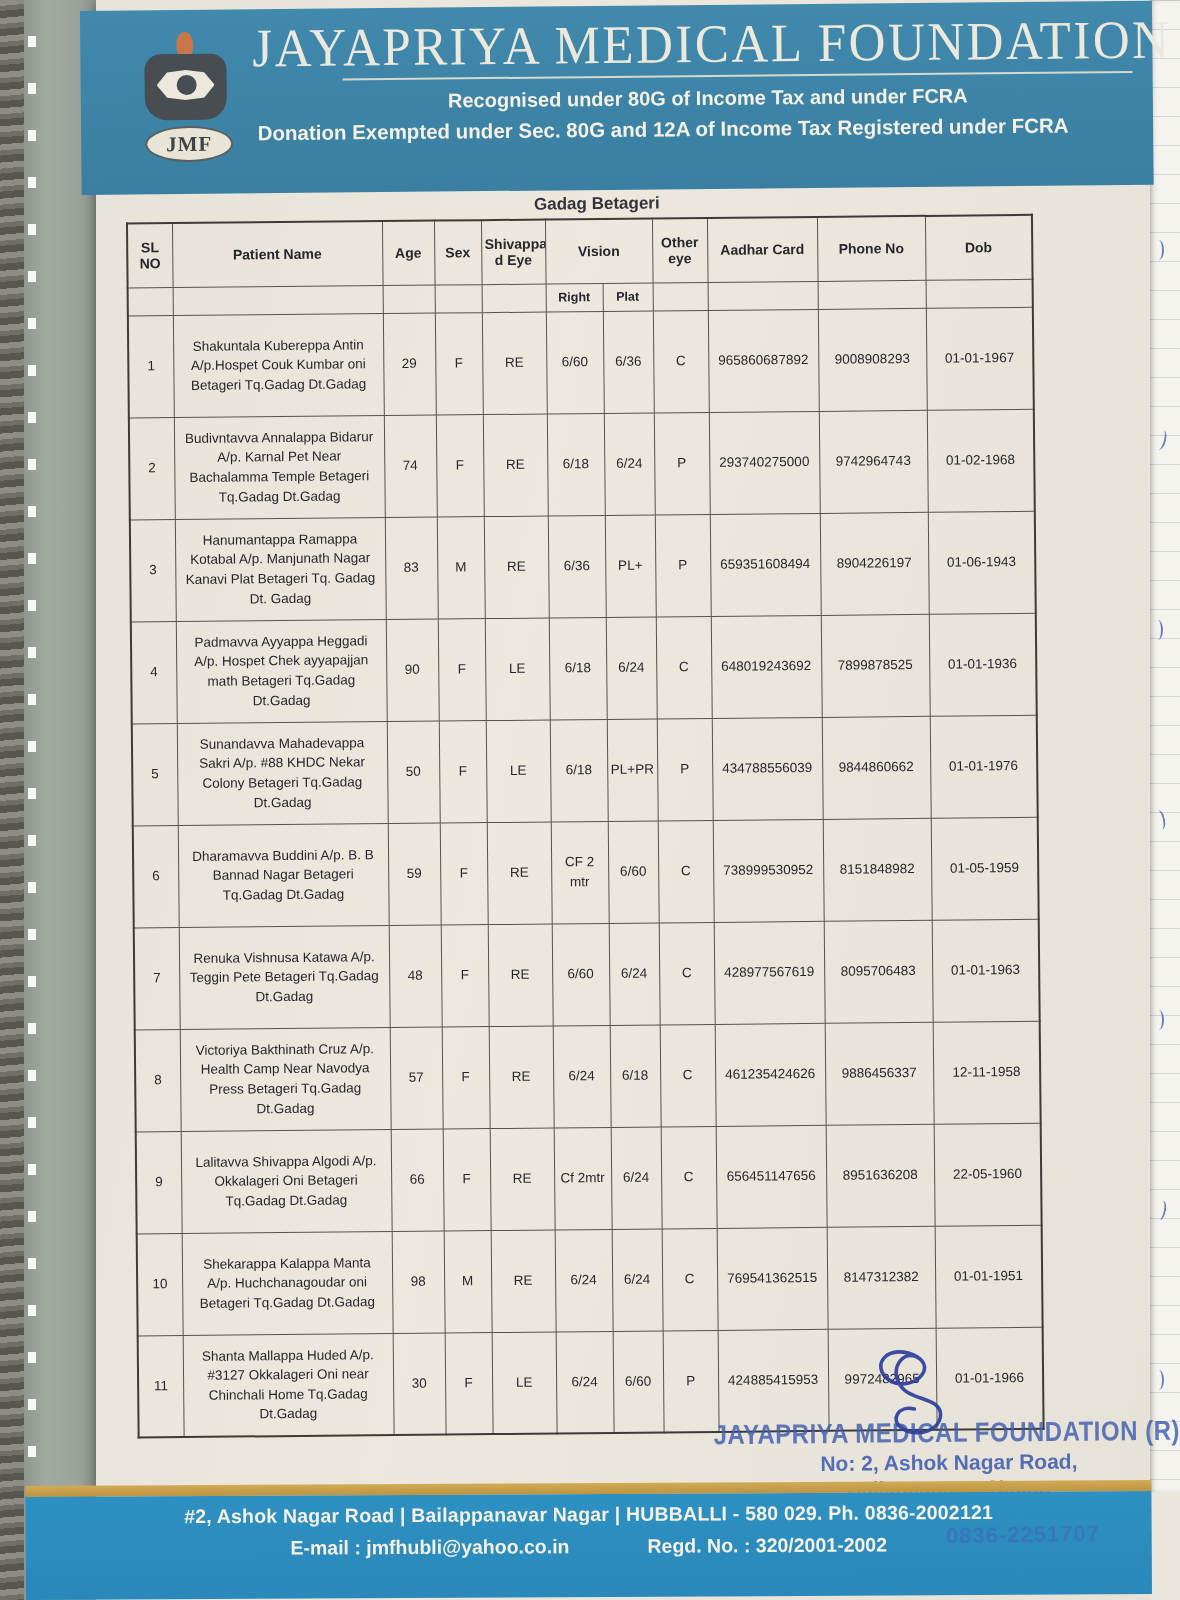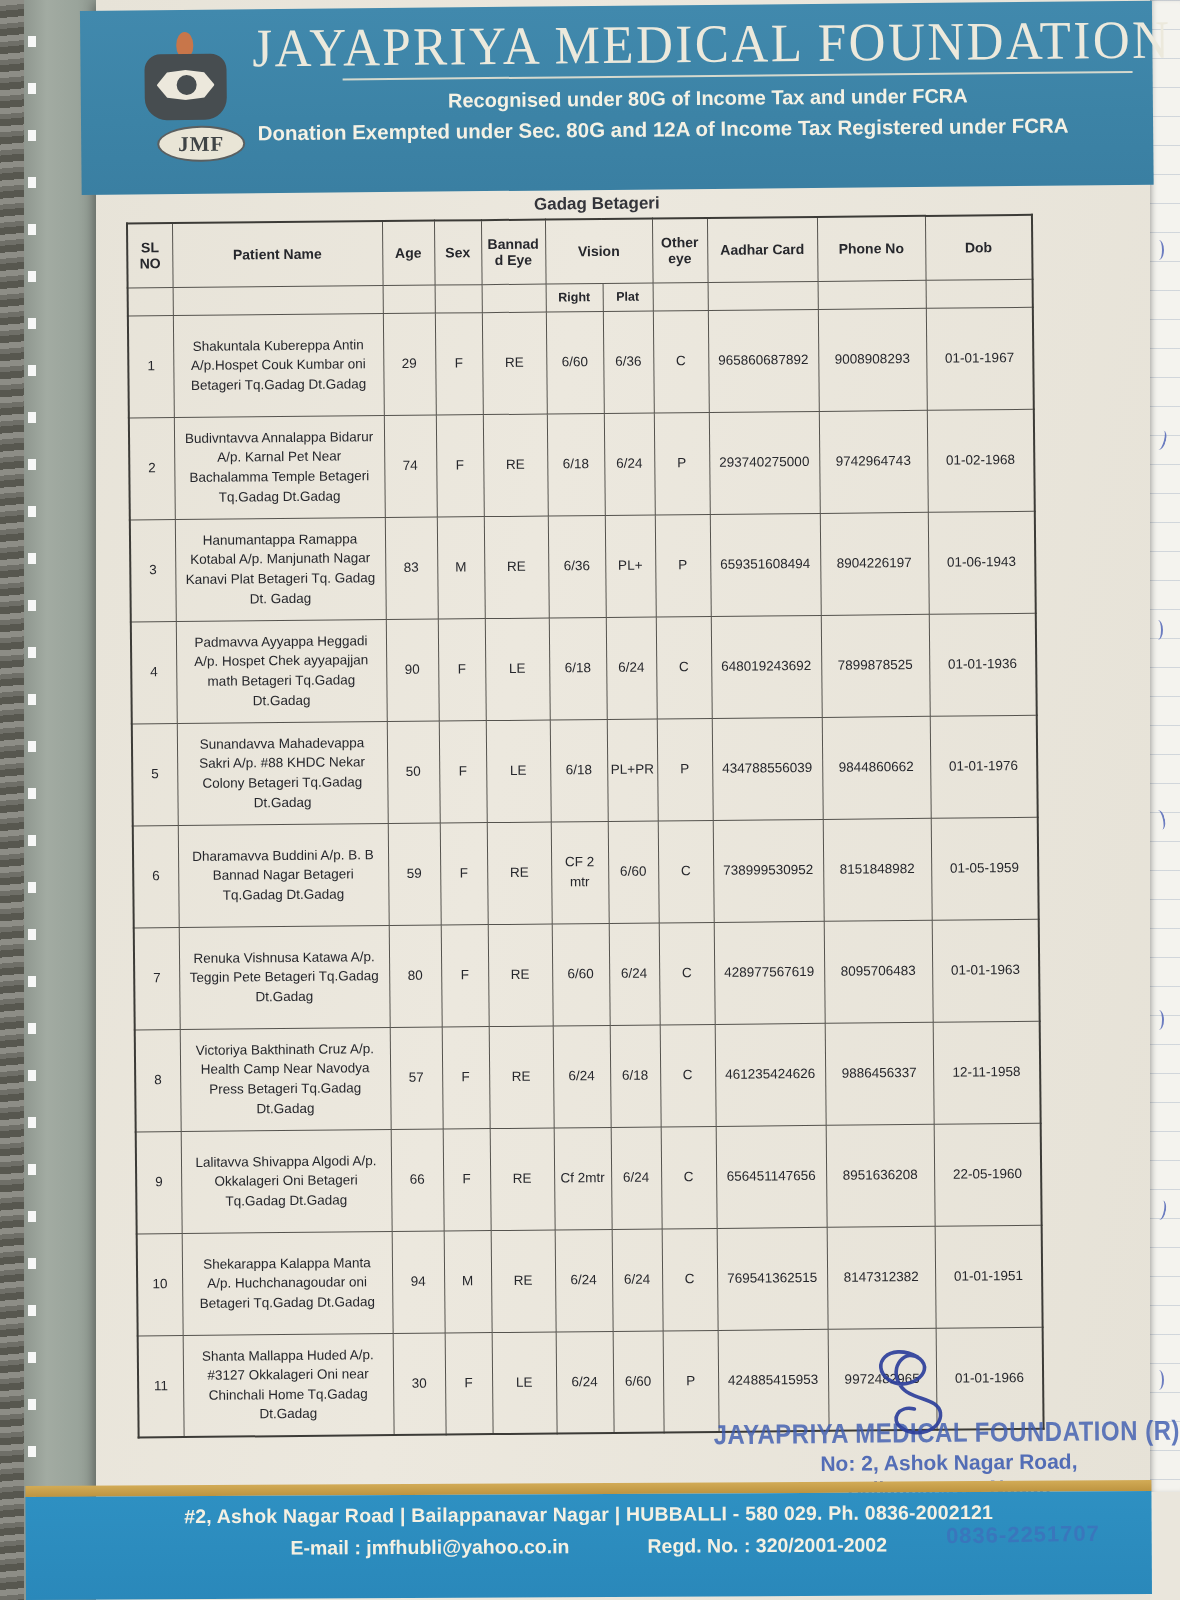--- a/index.html
+++ b/index.html
@@ -36,21 +36,21 @@
   .logo { position:absolute; left:56px; top:22px; width:96px; height:130px; }
   .logo-flame { position:absolute; left:40px; top:0; width:17px; height:26px;
     background:#c8764a; border-radius:50% 50% 45% 45%; }
   .logo-body { position:absolute; left:8px; top:22px; width:82px; height:66px;
     background:#474d50; border-radius:16px 16px 22px 22px; }
   .logo-eye { position:absolute; left:12px; top:16px; width:58px; height:30px;
     background:#ece8dc; border-radius:50% 50% 50% 50% / 90% 90% 90% 90%;
     clip-path:polygon(0 50%, 18% 8%, 50% 0, 82% 8%, 100% 50%, 82% 92%, 50% 100%, 18% 92%); }
   .logo-pupil { position:absolute; left:20px; top:5px; width:20px; height:20px;
     background:#474d50; border-radius:50%; }
-  .logo-oval { position:absolute; left:20px; top:94px; width:88px; height:36px;
+  .logo-oval { position:absolute; left:8px; top:94px; width:88px; height:36px;
     background:#e9e5d6; border:2px solid #5a5f60; border-radius:50%;
     display:flex; align-items:center; justify-content:center;
     font-family:"Liberation Serif", serif; font-weight:bold; font-size:21px; color:#3f4446;
     letter-spacing:1px; }
   .org-name { margin-left:120px; font-family:"Liberation Serif", serif;
     font-size:51px; letter-spacing:2.5px; color:#ece9dc; white-space:nowrap;
     font-weight:500; transform:scaleY(1.06); }
   .org-underline { margin:2px 0 10px 210px; width:790px; height:2px; background:#e6e2d2; opacity:.9; }
   .org-sub1 { text-align:center; padding-left:130px; color:#f4f1e4; font-weight:bold; font-size:20px; }
   .org-sub2 { text-align:center; padding-left:40px; margin-top:7px; color:#f4f1e4; font-weight:bold; font-size:20.5px; }
@@ -139,21 +139,21 @@
         <col style="width:110px">
           <col style="width:108px">
           <col style="width:107px">
       </colgroup>
       <thead>
         <tr class="main-h">
           <th rowspan="1">SL NO</th>
           <th>Patient Name</th>
           <th>Age</th>
           <th>Sex</th>
-          <th>Bannad d Eye</th>
+          <th>Shivappa d Eye</th>
           <th colspan="2">Vision</th>
           <th>Other eye</th>
           <th>Aadhar Card</th>
           <th>Phone No</th>
           <th>Dob</th>
         </tr>
         <tr class="sub-h">
           <th></th>
           <th></th>
           <th></th>
@@ -242,21 +242,21 @@
             <td>CF 2 mtr</td>
             <td>6/60</td>
             <td>C</td>
             <td>738999530952</td>
             <td>8151848982</td>
             <td>01-05-1959</td>
           </tr>
           <tr>
             <td>7</td>
             <td class="c-name">Renuka Vishnusa Katawa A/p. Teggin Pete Betageri Tq.Gadag Dt.Gadag</td>
-            <td>80</td>
+            <td>48</td>
             <td>F</td>
             <td>RE</td>
             <td>6/60</td>
             <td>6/24</td>
             <td>C</td>
             <td>428977567619</td>
             <td>8095706483</td>
             <td>01-01-1963</td>
           </tr>
           <tr>
@@ -281,21 +281,21 @@
             <td>Cf 2mtr</td>
             <td>6/24</td>
             <td>C</td>
             <td>656451147656</td>
             <td>8951636208</td>
             <td>22-05-1960</td>
           </tr>
           <tr>
             <td>10</td>
             <td class="c-name">Shekarappa Kalappa Manta A/p. Huchchanagoudar oni Betageri Tq.Gadag Dt.Gadag</td>
-            <td>94</td>
+            <td>98</td>
             <td>M</td>
             <td>RE</td>
             <td>6/24</td>
             <td>6/24</td>
             <td>C</td>
             <td>769541362515</td>
             <td>8147312382</td>
             <td>01-01-1951</td>
           </tr>
           <tr>

